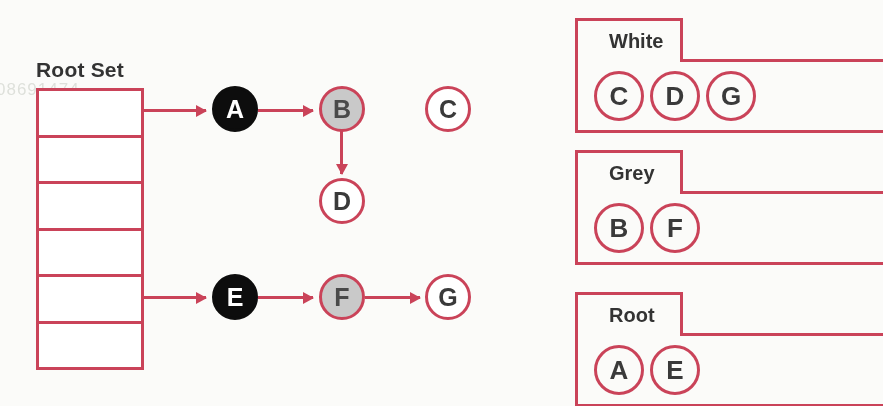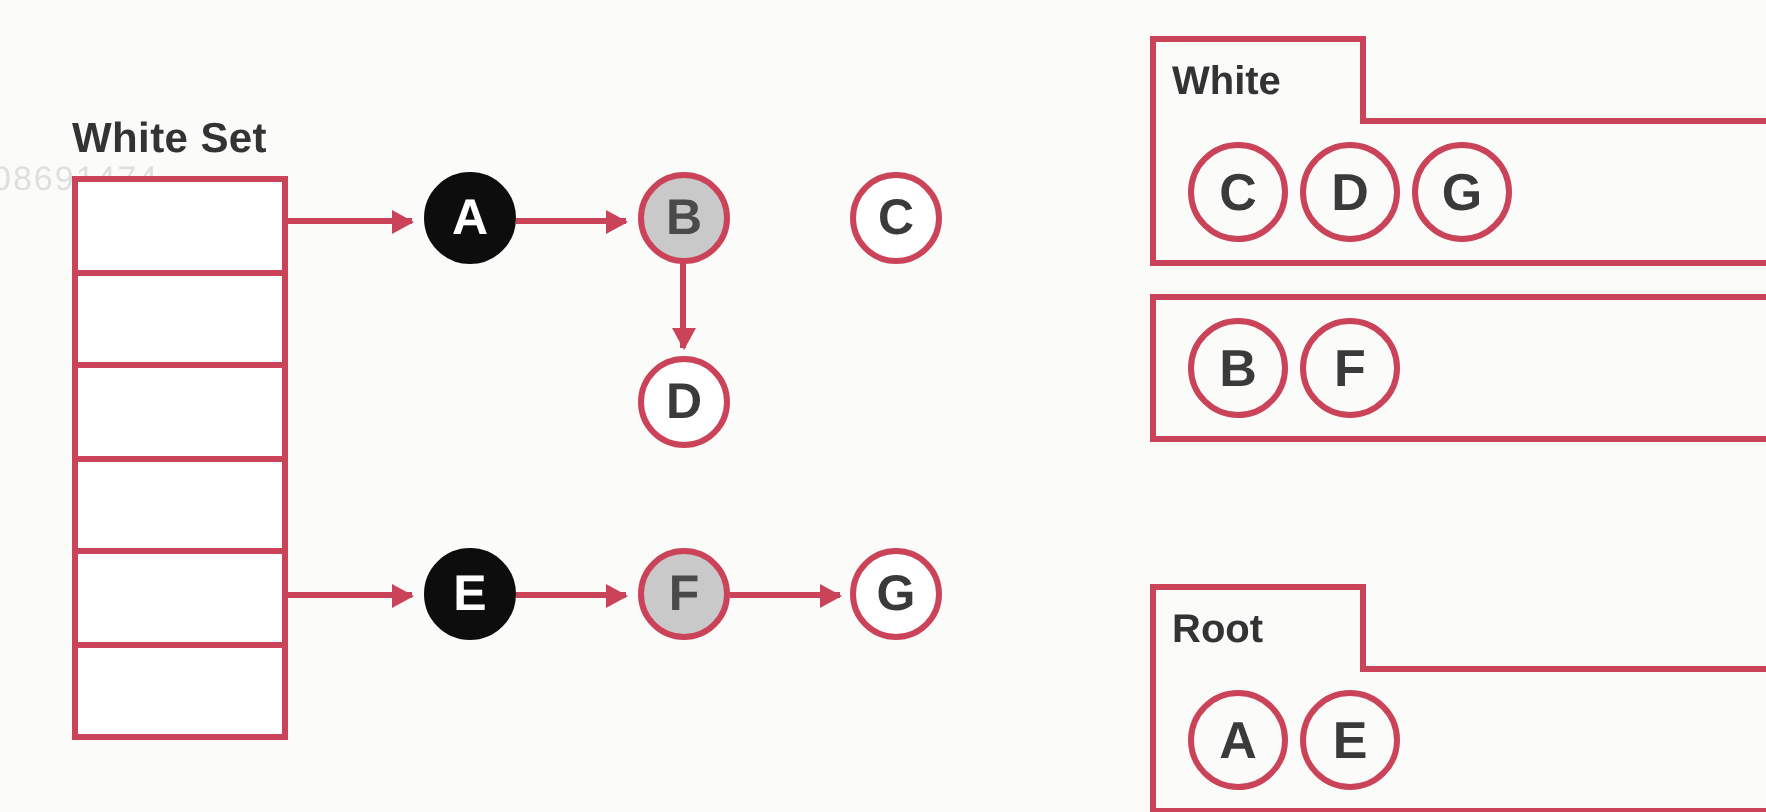--- a/index.html
+++ b/index.html
@@ -129,21 +129,21 @@
   .panel-tab {
     position: relative;
     width: 108px;
     height: 44px;
     border: 3px solid #ca4359;
     border-bottom: none;
     box-sizing: border-box;
     background: #fbfbf9;
     display: flex;
     align-items: center;
-    padding-left: 8px;
+    padding-left: 31px;
     font-size: 20px;
     font-weight: bold;
     color: #333333;
     z-index: 2;
   }
   .panel-body {
     position: relative;
     height: 74px;
     border: 3px solid #ca4359;
     border-right: none;
@@ -173,21 +173,21 @@
   }
 </style>
 </head>
 <body>
 
 <div id="stage">
 
   <div class="wm-num">08691474</div>
   <div class="wm-brand">@稀土掘金技术社区</div>
 
-  <div class="rootset-title">White Set</div>
+  <div class="rootset-title">Root Set</div>
   <div class="rootset-table">
     <div class="rootset-cell"></div>
     <div class="rootset-cell"></div>
     <div class="rootset-cell"></div>
     <div class="rootset-cell"></div>
     <div class="rootset-cell"></div>
     <div class="rootset-cell"></div>
   </div>
 
   <div class="arrow-h" style="left:144px; top:109px; width:62px;"></div>
@@ -228,20 +228,21 @@
       <div class="chip">
         <span>D</span>
       </div>
       <div class="chip">
         <span>G</span>
       </div>
     </div>
   </div>
 
   <div class="panel" style="top:150px;">
+    <div class="panel-tab">Grey</div>
     <div class="panel-body">
       <div class="chip">
         <span>B</span>
       </div>
       <div class="chip">
         <span>F</span>
       </div>
     </div>
   </div>
 

